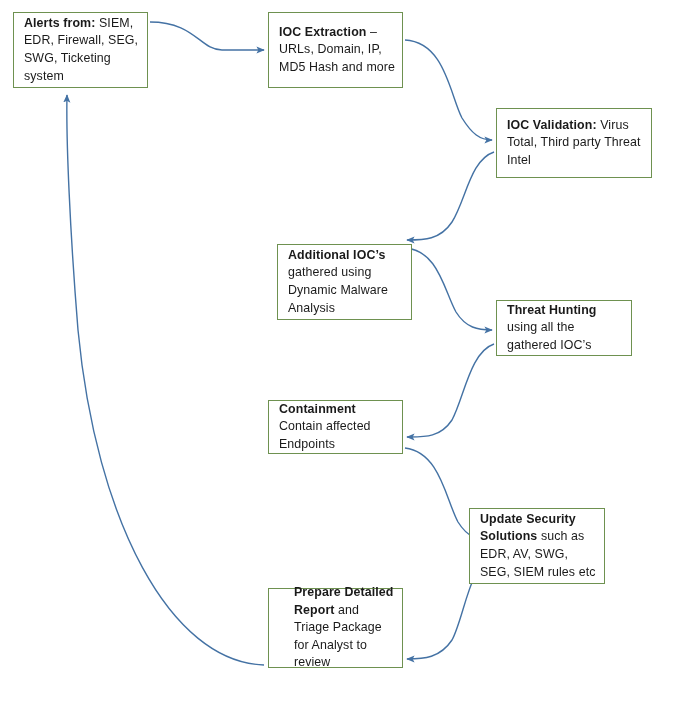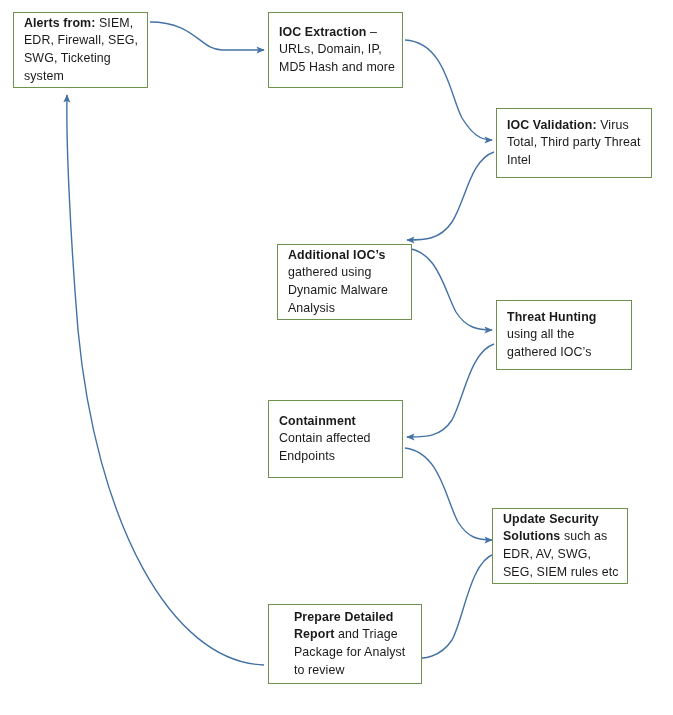--- a/index.html
+++ b/index.html
@@ -73,27 +73,27 @@
       </div>
       <div class="node" style="left: 268px; top: 12px; width: 135px; height: 76px; border-color: rgb(110, 145, 80);">
         <div class="node-text"><b>IOC Extraction</b><span> – URLs, Domain, IP, MD5 Hash and more</span></div>
       </div>
       <div class="node" style="left: 496px; top: 108px; width: 156px; height: 70px; border-color: rgb(110, 145, 80);">
         <div class="node-text"><b>IOC Validation:</b><span> Virus Total, Third party Threat Intel</span></div>
       </div>
       <div class="node" style="left: 277px; top: 200px; width: 135px; height: 76px; border-color: rgb(110, 145, 80); margin-top: 44px;">
         <div class="node-text"><b>Additional IOC’s</b><span> gathered using Dynamic Malware Analysis</span></div>
       </div>
-      <div class="node" style="left: 496px; top: 300px; width: 136px; height: 70px; border-color: rgb(110, 145, 80);">
+      <div class="node" style="left: 496px; top: 300px; width: 136px; height: 56px; border-color: rgb(110, 145, 80);">
         <div class="node-text"><b>Threat Hunting</b><span> using all the gathered IOC’s</span></div>
       </div>
-      <div class="node" style="left: 268px; top: 400px; width: 135px; height: 78px; border-color: rgb(110, 145, 80);">
+      <div class="node" style="left: 268px; top: 400px; width: 135px; height: 54px; border-color: rgb(110, 145, 80);">
         <div class="node-text"><b>Containment</b><span> Contain affected Endpoints</span></div>
       </div>
-      <div class="node" style="left: 492px; top: 508px; width: 136px; height: 76px; border-color: rgb(110, 145, 80);">
+      <div class="node" style="left: 469px; top: 508px; width: 136px; height: 76px; border-color: rgb(110, 145, 80);">
         <div class="node-text"><b>Update Security Solutions</b><span> such as EDR, AV, SWG, SEG, SIEM rules etc</span></div>
       </div>
-      <div class="node" style="left: 268px; top: 604px; width: 154px; height: 80px; border-color: rgb(110, 145, 80); padding-left: 25px;">
+      <div class="node" style="left: 268px; top: 588px; width: 135px; height: 80px; border-color: rgb(110, 145, 80); padding-left: 25px;">
         <div class="node-text"><b>Prepare Detailed Report</b><span> and Triage Package for Analyst to review</span></div>
       </div>
     </div>
 
 </div>
 
 </body></html>

